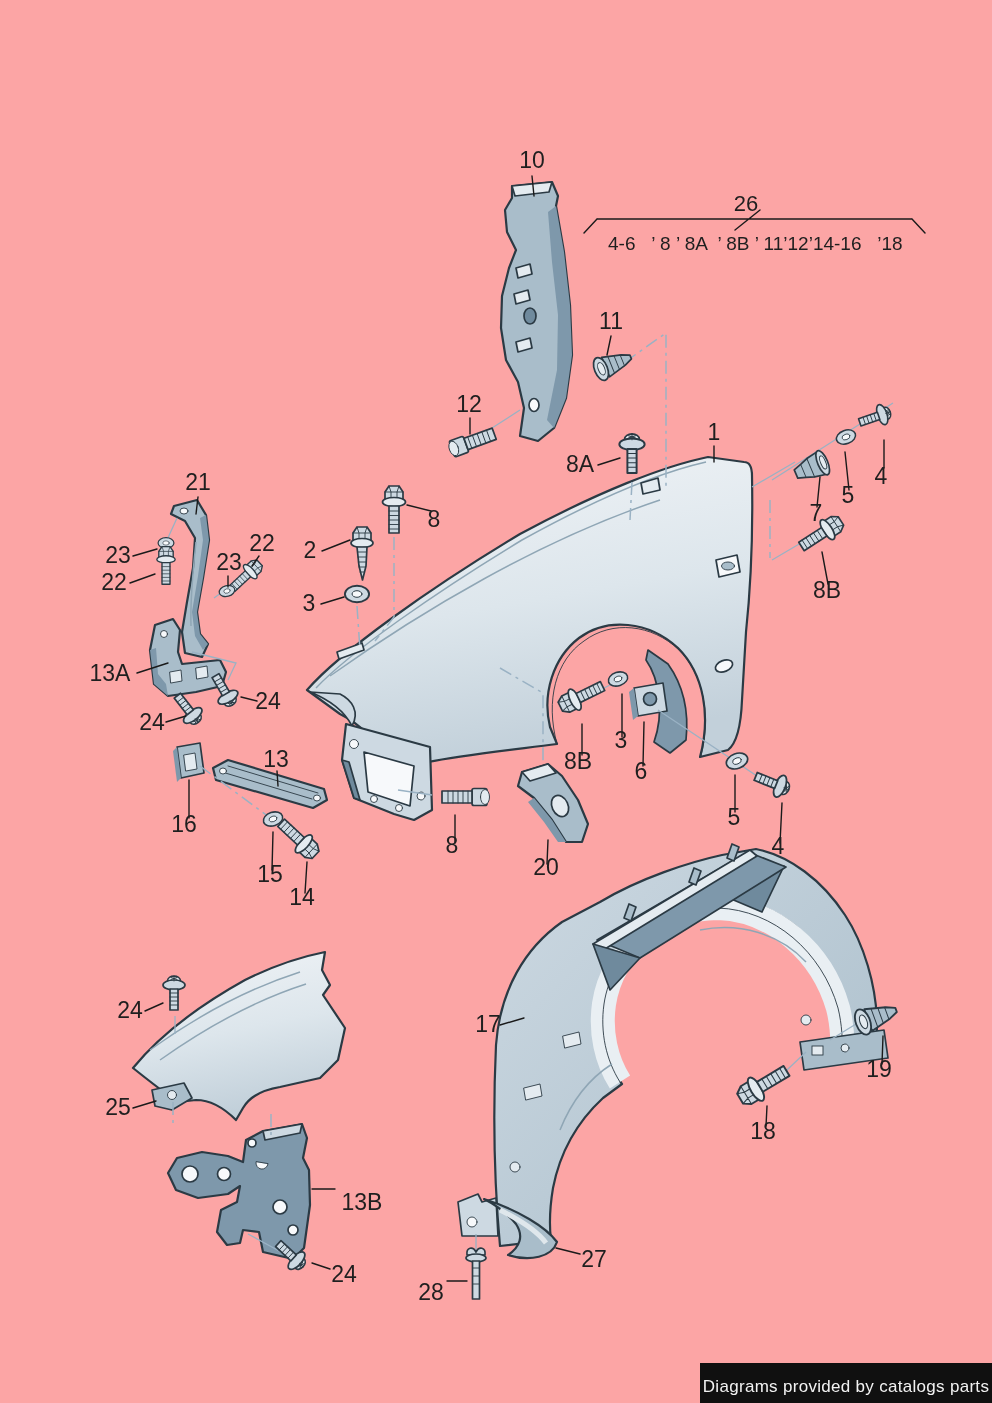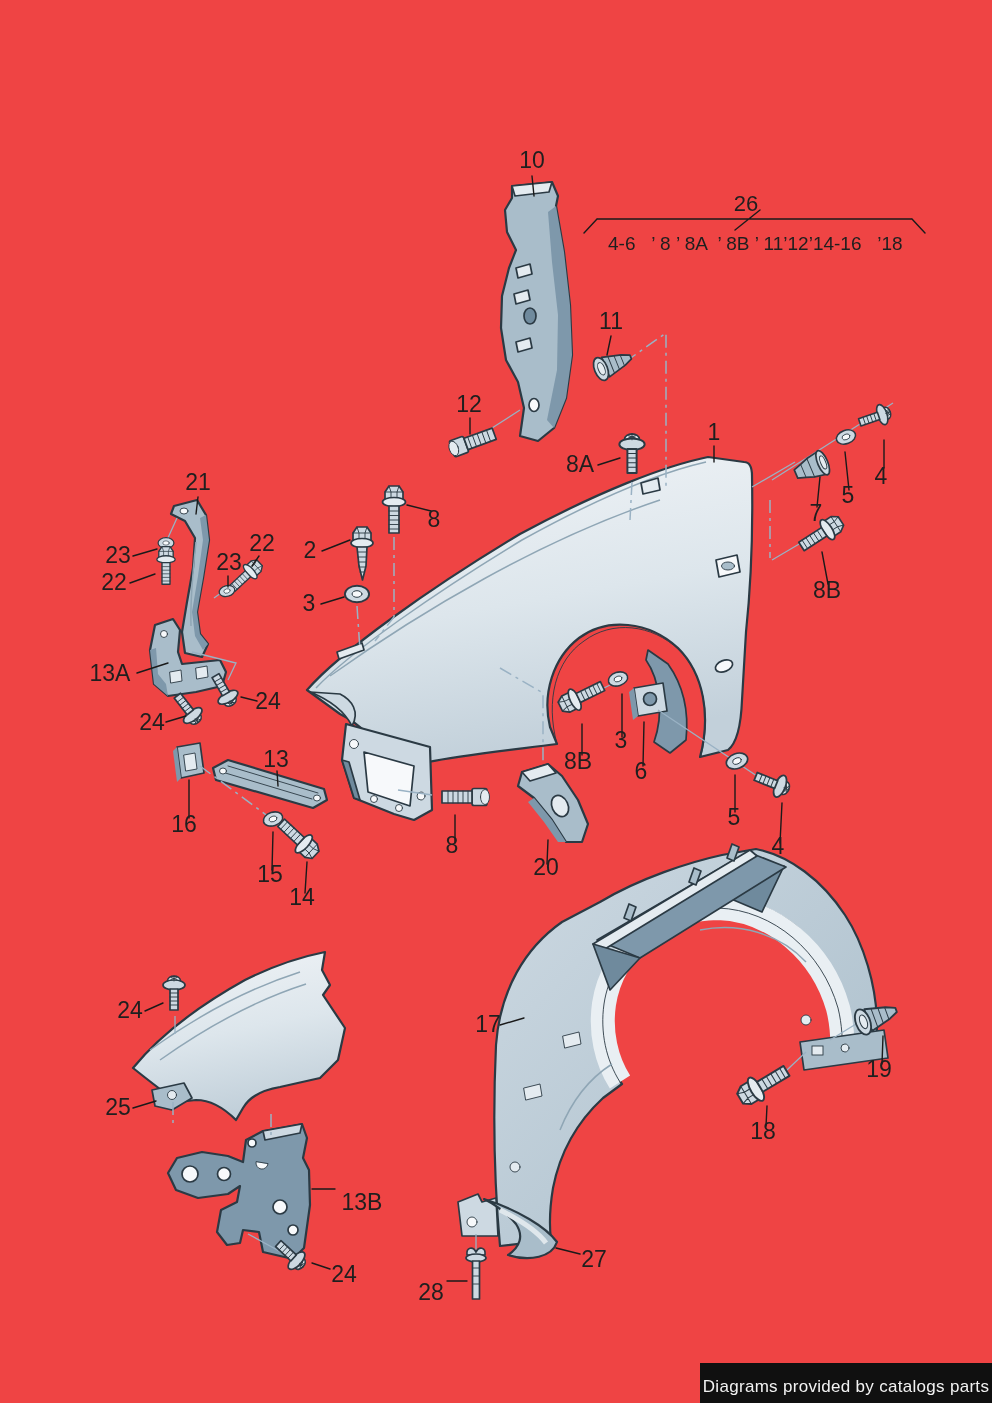--- a/index.html
+++ b/index.html
@@ -1,16 +1,16 @@
 <!DOCTYPE html>
 <html><head>
 <meta charset="utf-8">
 <style>
   html,body{margin:0;padding:0;background:#ffffff;}
-  .page{position:relative;width:992px;height:1403px;background:#ef4444;overflow:hidden;
+  .page{position:relative;width:992px;height:1403px;background:#fca5a5;overflow:hidden;
         font-family:"Liberation Sans", sans-serif;text-decoration:underline;}
   svg text{font-family:"Liberation Sans", sans-serif;fill:#1f1f1f;}
   .lbl{font-size:23px;}
   .yrs{font-size:19px;white-space:pre;}
   .ann{font-size:22px;}
   
   .ol{stroke:#2b3a44;stroke-width:1.7;stroke-linejoin:round;stroke-linecap:round;}
   .ol2{stroke:#2b3a44;stroke-width:2.2;stroke-linejoin:round;stroke-linecap:round;}
   .thin{stroke:#2b3a44;stroke-width:0.9;fill:none;stroke-linecap:round;}
   .lead{stroke:#1a1a1a;stroke-width:1.4;fill:none;stroke-linecap:round;}

